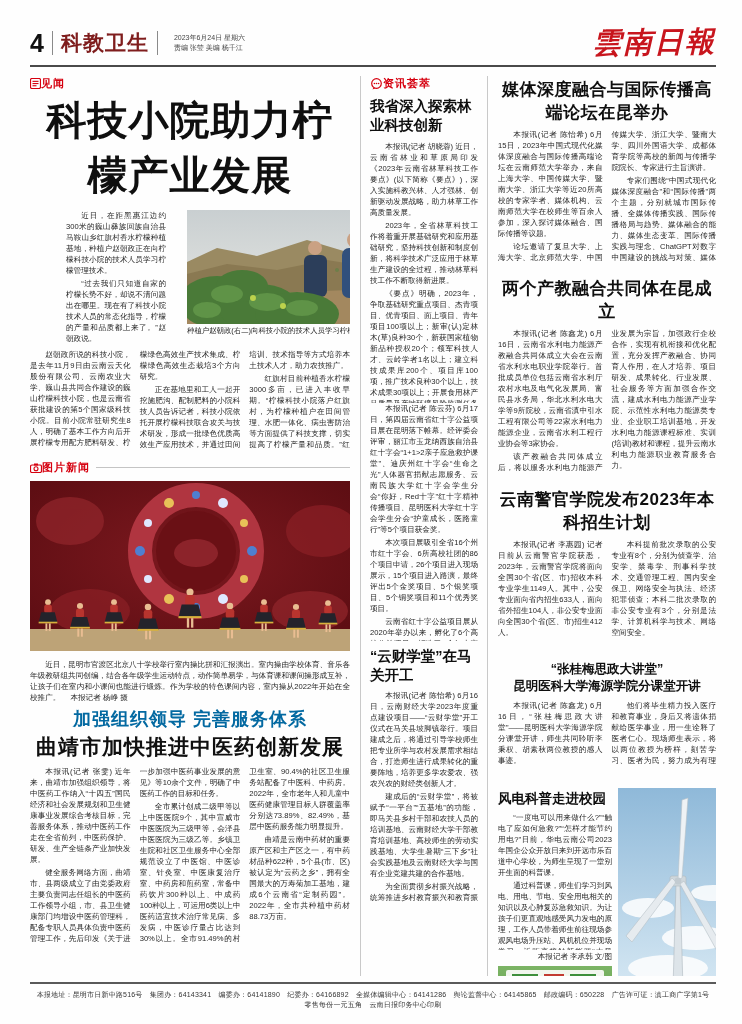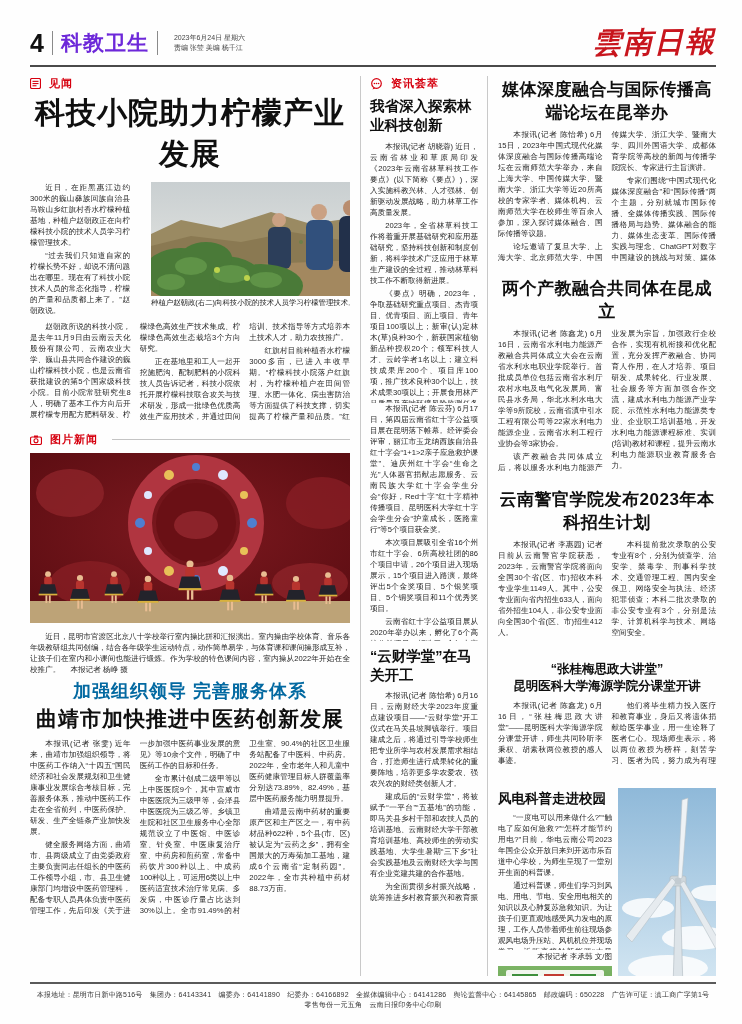--- a/index.html
+++ b/index.html
@@ -3,43 +3,43 @@
 <meta charset="utf-8">
 <style>
   html,body{margin:0;padding:0;background:#e9e9e9;}
   .page{position:relative;width:742px;height:1024px;margin:0 auto;background:#fefefe;
         font-family:"Liberation Sans","DejaVu Sans",sans-serif;color:#222;
         display:flex;flex-direction:column;box-sizing:border-box;padding:26px 26px 14px 30px;overflow:hidden;}
   
   .hdr{display:flex;align-items:center;height:34px;}
   .pageno{font-size:25px;font-weight:bold;color:#111;line-height:1;}
   .vdiv{width:1px;height:24px;background:#8a8a8a;margin:0 8px;}
-  .secname{font-size:21px;font-weight:900;color:#6d28d9;letter-spacing:1px;}
+  .secname{font-size:21px;font-weight:900;color:#7f1d1d;letter-spacing:1px;}
   .hmeta{font-size:7px;color:#444;line-height:1.5;margin-left:8px;}
   .masthead{margin-left:auto;font-family:"DejaVu Serif","Liberation Serif",serif;
             font-size:29px;font-weight:bold;color:#c8151d;font-style:italic;letter-spacing:2px;
             transform:rotate(-1deg);}
   .darkrule{border:0;border-top:2px solid #4a4a4a;margin:5px 0 9px;}
   
   .content{flex:1;display:flex;overflow:hidden;}
   .col-left{width:320px;flex:none;}
   .col-mid{width:108px;flex:none;border-left:1px solid #c9c9c9;border-right:1px solid #c9c9c9;
            margin:0 0 0 10px;padding:0 9px;}
   .col-right{flex:1;padding-left:10px;min-width:0;}
   
   p.bd{font-size:7.6px;line-height:1.45;text-align:justify;text-indent:2em;margin:0 0 2px;color:#262626;}
-  .byline{font-size:7.6px;text-align:right;margin:2px 0 0;color:#262626;}
-  .tagrow{display:flex;align-items:center;gap:8px;}
+  .byline{font-size:7.6px;text-align:right;margin:2px 0 0;color:#262626;font-family:Liberation Serif, serif;}
+  .tagrow{display:flex;align-items:center;gap:0;}
   .tagrow .tglbl{font-size:11px;font-weight:bold;color:#d6000f;letter-spacing:1px;}
   .tagrow .tgrule{flex:1;border-top:1px solid #c4c4c4;margin-left:6px;}
   .kicker{font-size:18px;font-weight:bold;text-align:center;color:#0369a1;margin:6px 0 2px;letter-spacing:1px;}
   h1,h2,h3{margin:0;color:#0f0f0f;}
   
-  .h-lemon{font-size:30px;font-weight:900;letter-spacing:1px;text-align:center;margin:2px 0 7px;}
-  .lemonrow{display:flex;gap:21px;height:134px;overflow:hidden;}
+  .h-lemon{font-size:40px;font-weight:900;letter-spacing:1px;text-align:center;margin:2px 0 7px;}
+  .lemonrow{display:flex;gap:21px;height:134px;overflow:hidden;margin-left:36px;}
   .lemonrow .side{width:100px;flex:none;overflow:hidden;}
   .lemonfig{margin:0;width:214px;flex:none;}
   .lemonfig svg{display:block;}
   .figcap{font-size:7.4px;color:#222;margin-top:2px;line-height:1.3;}
   .cols3{column-count:3;column-gap:9px;height:102px;overflow:hidden;margin-top:5px;}
   .stagefig{margin:6px 0 0;}
   .pn-caption{margin-top:4px;height:42px;overflow:hidden;}
   .credit{white-space:nowrap;margin-left:10px;text-indent:0;}
   .h-qujing{font-size:21px;font-weight:900;text-align:center;letter-spacing:1px;margin:1px 0 5px;}
   .qjbody{column-count:3;column-gap:9px;height:226px;overflow:hidden;}

